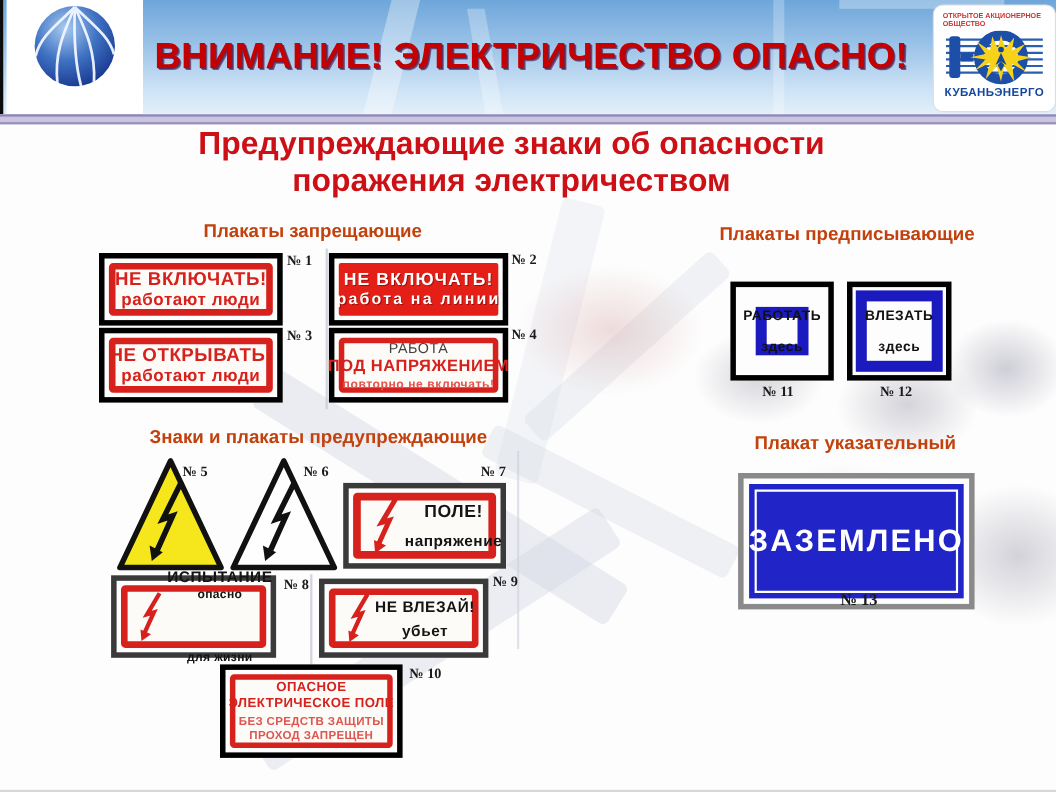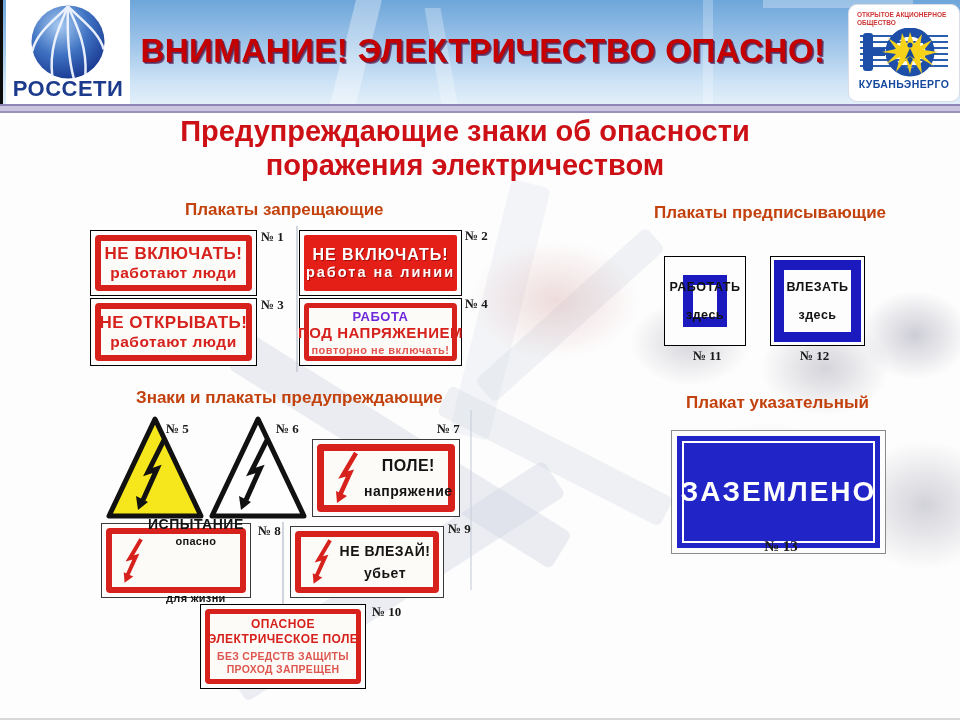--- a/index.html
+++ b/index.html
@@ -55,37 +55,37 @@
   
   .main-title {
     position:absolute; left:0; top:114px; width:930px; text-align:center;
     font-size:29px; font-weight:bold; color:#cc1016; line-height:34px; z-index:2;
   }
   .section-header {
     position:absolute; font-size:17px; font-weight:bold; color:#c2410c; z-index:2; white-space:nowrap;
   }
   
   .card {
-    position:absolute; background:#fdfdfd; border:1px solid #000000;
+    position:absolute; background:#fdfdfd; border:5px solid #000000;
     box-sizing:border-box; padding:4px; z-index:2;
   }
   .red-frame {
     width:100%; height:100%; box-sizing:border-box;
     border:6px solid #d6211c; border-radius:4px; background:#fdfbf8;
     display:flex; flex-direction:column; align-items:center; justify-content:center;
   }
   .red-fill {
     width:100%; height:100%; box-sizing:border-box; background:#e31f17; border-radius:2px;
     display:flex; flex-direction:column; align-items:center; justify-content:center;
   }
   .t-red1 { color:#d6211c; font-weight:bold; font-size:17px; letter-spacing:.5px; white-space:nowrap; }
   .t-red2 { color:#d6211c; font-weight:bold; font-size:15.5px; letter-spacing:.5px; white-space:nowrap; }
   .t-white1 { color:#ffffff; font-weight:bold; font-size:16px; letter-spacing:1px; text-shadow:1px 1px 0 rgba(120,0,0,.6); white-space:nowrap; }
   .t-white2 { color:#ffffff; font-weight:bold; font-size:14.5px; letter-spacing:2px; text-shadow:1px 1px 0 rgba(120,0,0,.6); white-space:nowrap; }
-  .t-r4a { color:#6d28d9; font-weight:bold; font-size:13px; letter-spacing:.5px; white-space:nowrap; }
+  .t-r4a { color:#404040; font-weight:normal; font-size:13px; letter-spacing:.5px; white-space:nowrap; }
   .t-r4b { color:#d6211c; font-weight:bold; font-size:15px; letter-spacing:.5px; white-space:nowrap; }
   .t-r4c { color:#e2544e; font-weight:bold; font-size:11px; letter-spacing:.5px; margin-top:3px; white-space:nowrap; }
   
   .warn-inner { flex-direction:row !important; justify-content:flex-start !important; }
   .warn-bolt { margin-left:10px; flex:0 0 auto; }
   .warn-text { flex:1; display:flex; flex-direction:column; align-items:center; }
   .t-blk-big { color:#141414; font-weight:bold; font-size:16px; letter-spacing:.5px; white-space:nowrap; }
   .t-blk-mid { color:#141414; font-weight:bold; font-size:14px; letter-spacing:.5px; white-space:nowrap; }
   .t-blk-sm { color:#141414; font-weight:bold; font-size:11px; letter-spacing:.3px; white-space:nowrap; line-height:13px;margin-top:44px; }
   .gap8 { margin-top:8px; } .gap6 { margin-top:6px; } .gap3 { margin-top:3px; }
@@ -151,21 +151,20 @@
         </defs>
         <circle cx="50" cy="47" r="44" fill="url(#rg)"></circle>
         <g fill="none" stroke="#f2f6ff" stroke-width="3" opacity=".95">
           <path d="M50,4 C32,22 12,36 7,58"></path>
           <path d="M50,4 C40,28 27,52 31,88"></path>
           <path d="M50,4 C49,32 49,62 57,91"></path>
           <path d="M50,4 C61,28 73,52 71,87"></path>
           <path d="M50,4 C68,22 88,36 93,56"></path>
         </g>
       </svg>
-      <div class="rosseti-name">РОССЕТИ</div>
     </div>
 
     <div class="header-title">ВНИМАНИЕ! ЭЛЕКТРИЧЕСТВО ОПАСНО!</div>
 
     <div class="kuban-badge">
       <div class="kuban-org first">ОТКРЫТОЕ АКЦИОНЕРНОЕ</div>
       <div class="kuban-org">ОБЩЕСТВО</div>
       <svg class="kuban-emblem" width="92" height="50" viewBox="0 0 92 50">
         <g stroke="#2a5fb0" stroke-width="2">
           <line x1="2" y1="8" x2="90" y2="8"></line>
@@ -224,21 +223,21 @@
 
   <div class="card" style="left:299px;top:298px;width:163px;height:68px;">
     <div class="red-frame" style="border-width:5px;">
       <span class="t-r4a">РАБОТА</span>
       <span class="t-r4b">ПОД НАПРЯЖЕНИЕМ</span>
       <span class="t-r4c">повторно не включать!</span>
     </div>
   </div>
   <span class="num-label" style="left:465px;top:296px;">№ 4</span>
 
-  <div class="card" style="left:664px;top:256px;width:82px;height:90px;padding:18px;">
+  <div class="card" style="left:664px;top:256px;width:94px;height:90px;padding:18px;">
     <div class="blue-frame">
       <span class="t-presc1">РАБОТАТЬ</span>
       <span class="t-presc2">здесь</span>
     </div>
   </div>
   <span class="num-label" style="left:693px;top:348px;">№ 11</span>
 
   <div class="card" style="left:770px;top:256px;width:95px;height:90px;padding:3px;">
     <div class="blue-frame">
       <span class="t-presc1">ВЛЕЗАТЬ</span>

